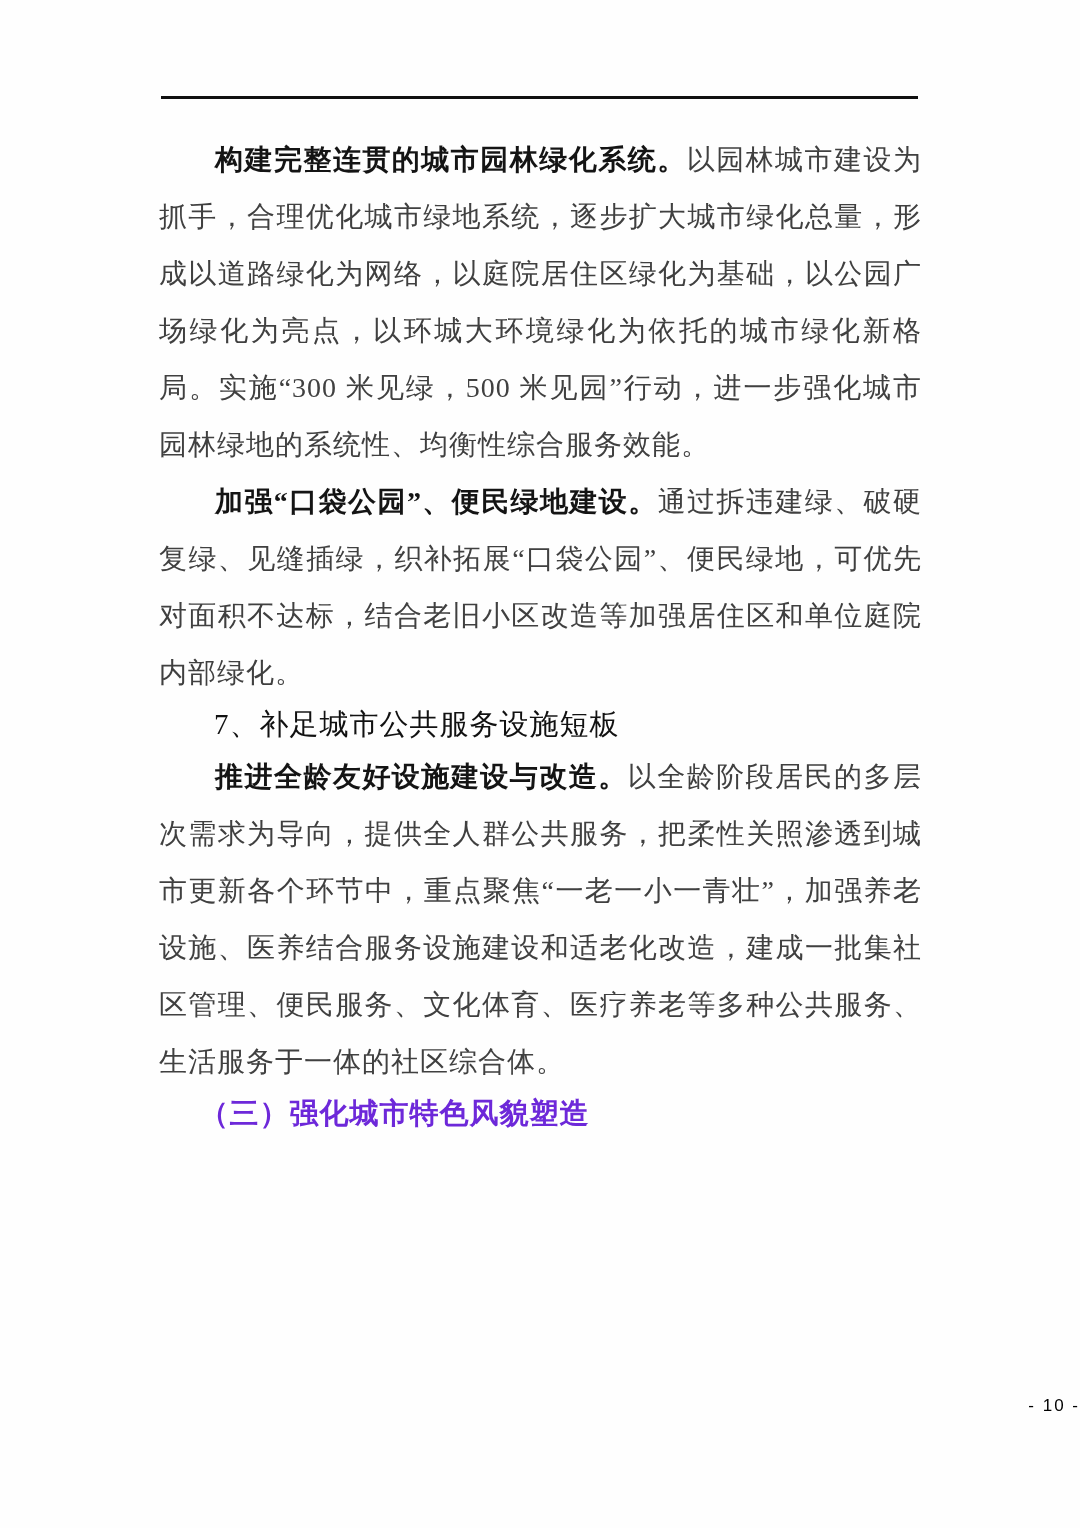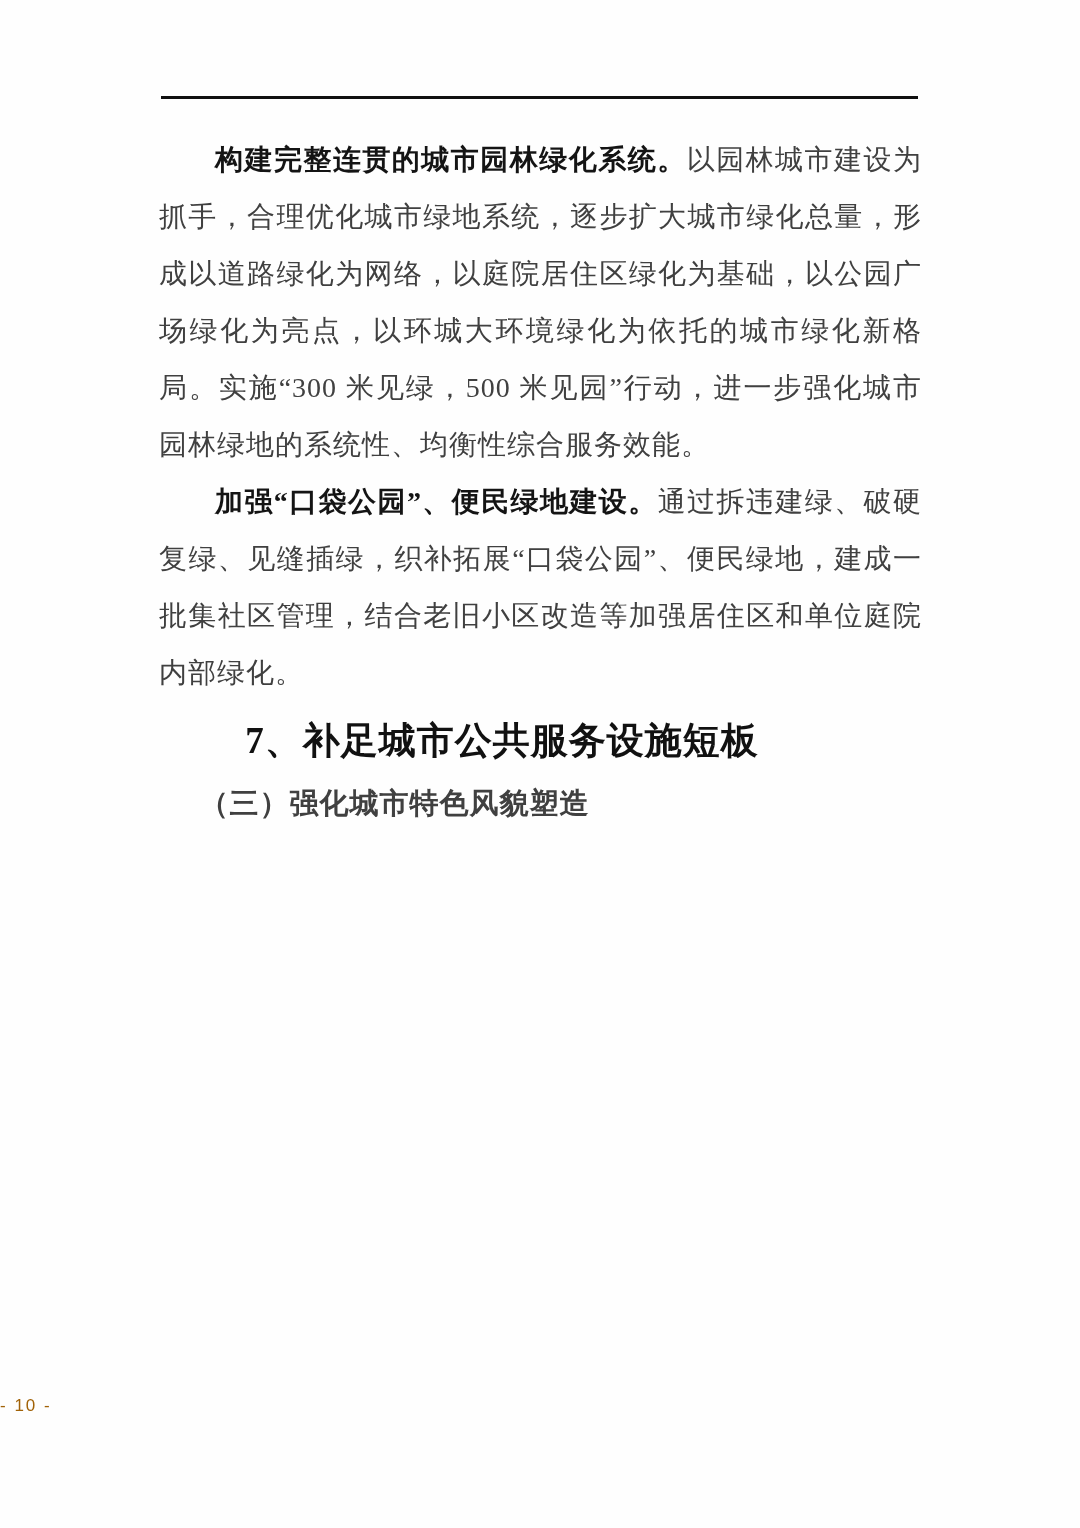--- a/index.html
+++ b/index.html
@@ -37,68 +37,69 @@
     text-align: justify;
     text-indent: 2em;
     letter-spacing: 1px;
   }
   .para .lead {
     font-weight: 700;
     color: #141414;
     margin-top: 47px;
   }
   .h-num {
-    margin: 16px;
-    font-size: 37px;
+    margin: 0;
+    font-size: 29px;
     line-height: 47px;
-    font-weight: 700;
+    font-weight: 400;
     color: #111111;
     text-indent: 1.9em;
     letter-spacing: 1px;
   }
   .h-sec {
     margin: 0;
     font-size: 29px;
     line-height: 47px;
     font-weight: 700;
-    color: #404040;
+    color: #6d28d9;
     text-indent: 1.4em;
     letter-spacing: 1px;
   }
   .para-last {
     line-height: 50px;
   }
   .page-number {
     position: absolute;
     left: 0;
     top: 1396px;
     width: 100%;
-    text-align: left;
+    text-align: right;
     font-size: 17px;
     letter-spacing: 2px;
-    color: #a16207;
+    color: #000000;
     font-family: "Liberation Sans", "DejaVu Sans", sans-serif;
   }
 </style>
 </head>
 <body>
 
 <div class="page">
 
   <div class="header-rule"></div>
 
   <div class="content">
 
     <p class="para"><span class="lead">构建完整连贯的城市园林绿化系统。</span><span>以园林城市建设为抓手，合理优化城市绿地系统，逐步扩大城市绿化总量，形成以道路绿化为网络，以庭院居住区绿化为基础，以公园广场绿化为亮点，以环城大环境绿化为依托的城市绿化新格局。实施“300 米见绿，500 米见园”行动，进一步强化城市园林绿地的系统性、均衡性综合服务效能。</span></p>
 
-    <p class="para"><span class="lead">加强“口袋公园”、便民绿地建设。</span><span>通过拆违建绿、破硬复绿、见缝插绿，织补拓展“口袋公园”、便民绿地，建成一批集社区管理，结合老旧小区改造等加强居住区和单位庭院内部绿化。</span></p>
+    <p class="para"><span class="lead">加强“口袋公园”、便民绿地建设。</span><span>通过拆违建绿、破硬复绿、见缝插绿，织补拓展“口袋公园”、便民绿地，可优先对面积不达标，结合老旧小区改造等加强居住区和单位庭院内部绿化。</span></p>
 
     <h3 class="h-num">7、补足城市公共服务设施短板</h3>
 
 
+    <p class="para"><span class="lead">推进全龄友好设施建设与改造。</span><span>以全龄阶段居民的多层次需求为导向，提供全人群公共服务，把柔性关照渗透到城市更新各个环节中，重点聚焦“一老一小一青壮”，加强养老设施、医养结合服务设施建设和适老化改造，建成一批集社区管理、便民服务、文化体育、医疗养老等多种公共服务、生活服务于一体的社区综合体。</span></p>
 
     <h2 class="h-sec">（三）强化城市特色风貌塑造</h2>
 
 
     <p class="para para-last"></p>
 
   </div>
 
   <div class="page-number">- 10 -</div>
 

